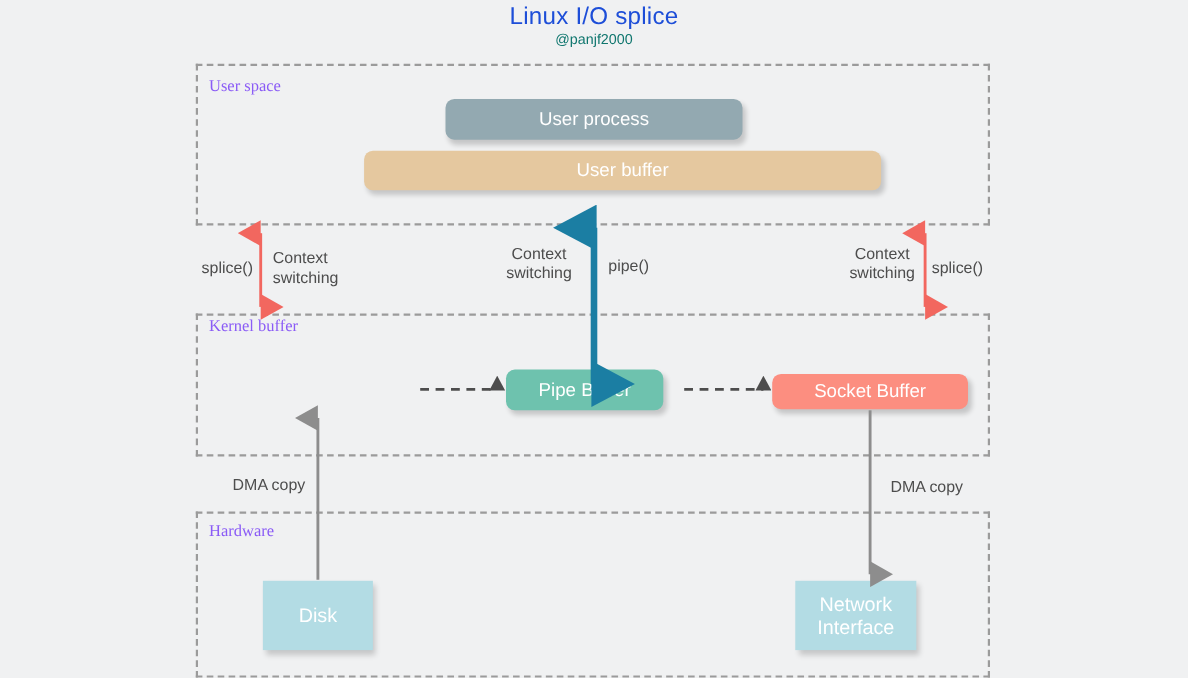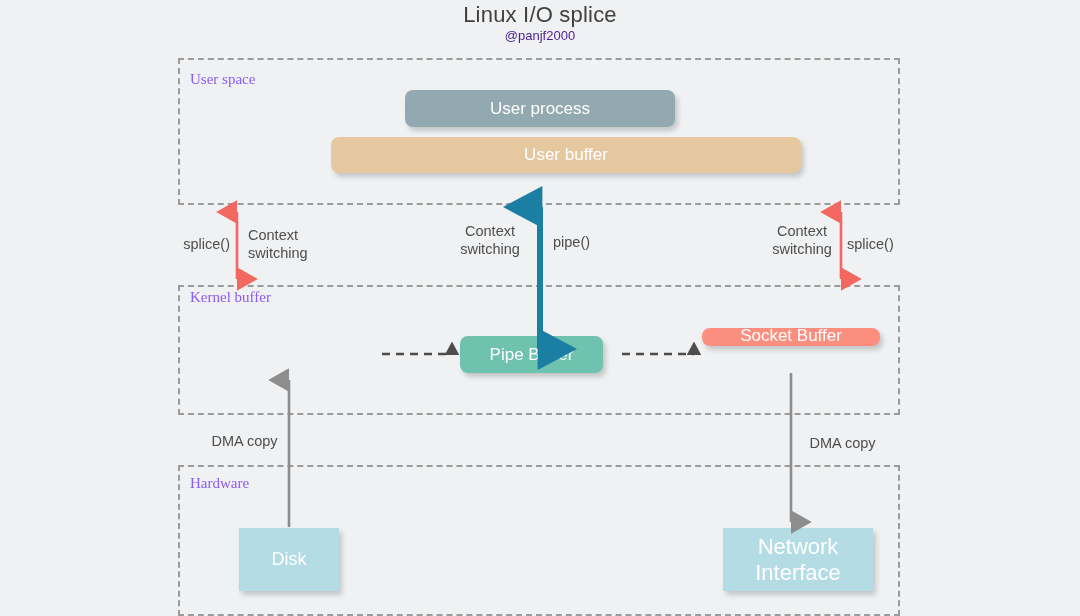--- a/index.html
+++ b/index.html
@@ -22,31 +22,31 @@
   }
 
   
   .title {
     position: absolute;
     left: 0;
     top: 2px;
     width: 1080px;
     text-align: center;
     font-size: 22px;
-    color: #404040;
+    color: #1d4ed8;
     letter-spacing: 0.2px;
   }
   .subtitle {
     position: absolute;
     left: 0;
     top: 28px;
     width: 1080px;
     text-align: center;
     font-size: 13px;
-    color: #4c1d95;
+    color: #0f766e;
   }
 
   
   .region {
     position: absolute;
     border: 2px dashed #9b9b9b;
     box-sizing: border-box;
     background: transparent;
   }
   .region-label {
@@ -123,29 +123,29 @@
 
   <div class="node node-user-buffer" style="left:305px; top:137px; width:470px; height:36px;margin-left:26px;">
     <span>User buffer</span>
   </div>
 
 
   <div class="node node-teal" style="left:460px; top:336px; width:143px; height:37px;">
     <span>Pipe Buffer</span>
   </div>
 
-  <div class="node node-salmon" style="left:702px; top:328px; width:178px; height:18px;align-items:flex-end;">
+  <div class="node node-salmon" style="left:702px; top:340px; width:178px; height:32px;">
     <span>Socket Buffer</span>
   </div>
 
   <div class="node node-blue square" style="left:239px; top:528px; width:100px; height:63px; font-size:18px;">
     <span>Disk</span>
   </div>
 
-  <div class="node node-blue square" style="left:723px; top:528px; width:150px; height:63px; font-size:22px;">
+  <div class="node node-blue square" style="left:723px; top:528px; width:110px; height:63px; font-size:18px;">
     <span>
       <span>Network</span><br>
       <span>Interface</span>
     </span>
   </div>
 
   <div class="lbl left" style="left:160px; top:236px; width:70px;">splice()</div>
 
   <div class="lbl right" style="left:248px; top:227px; width:90px;">Context
 switching</div>

